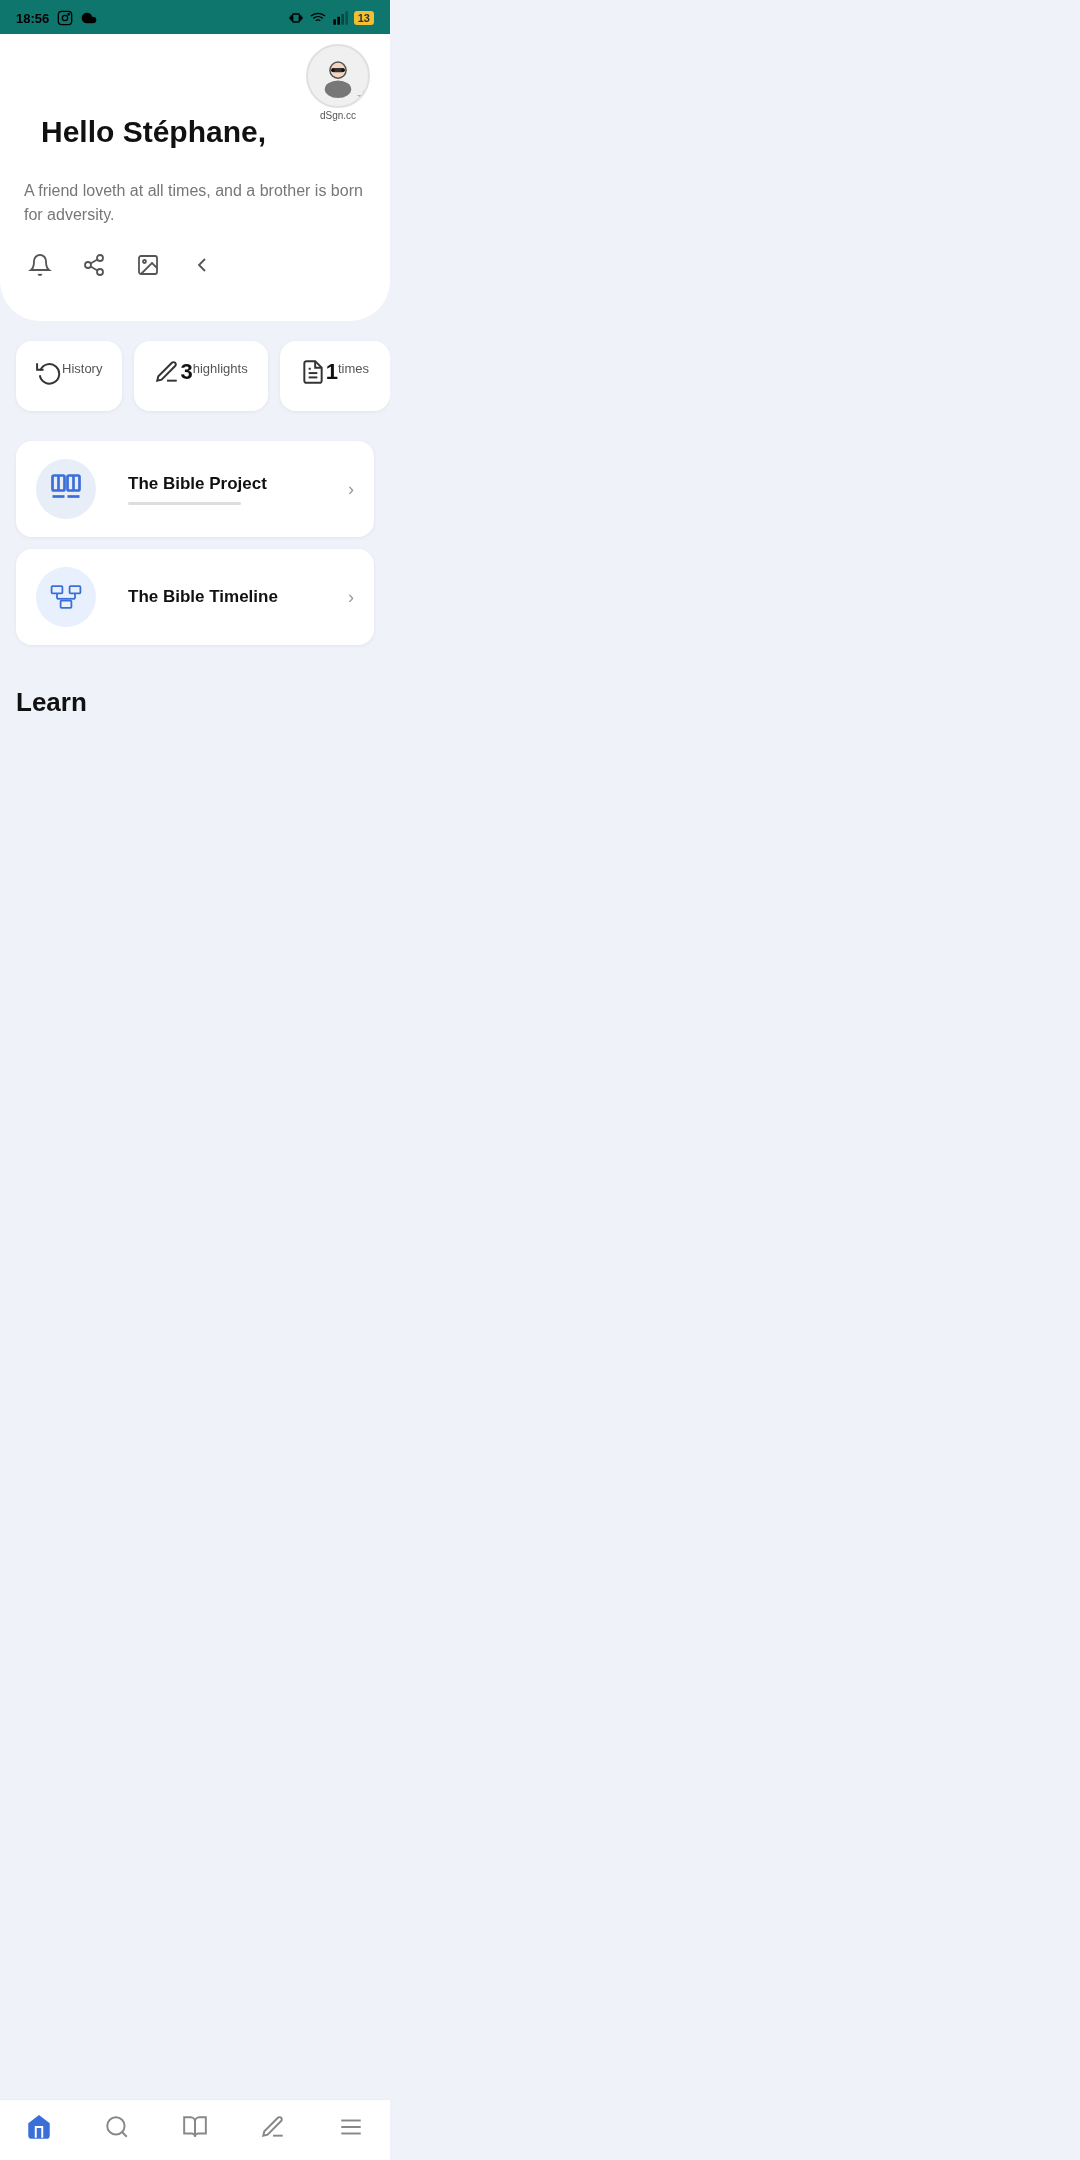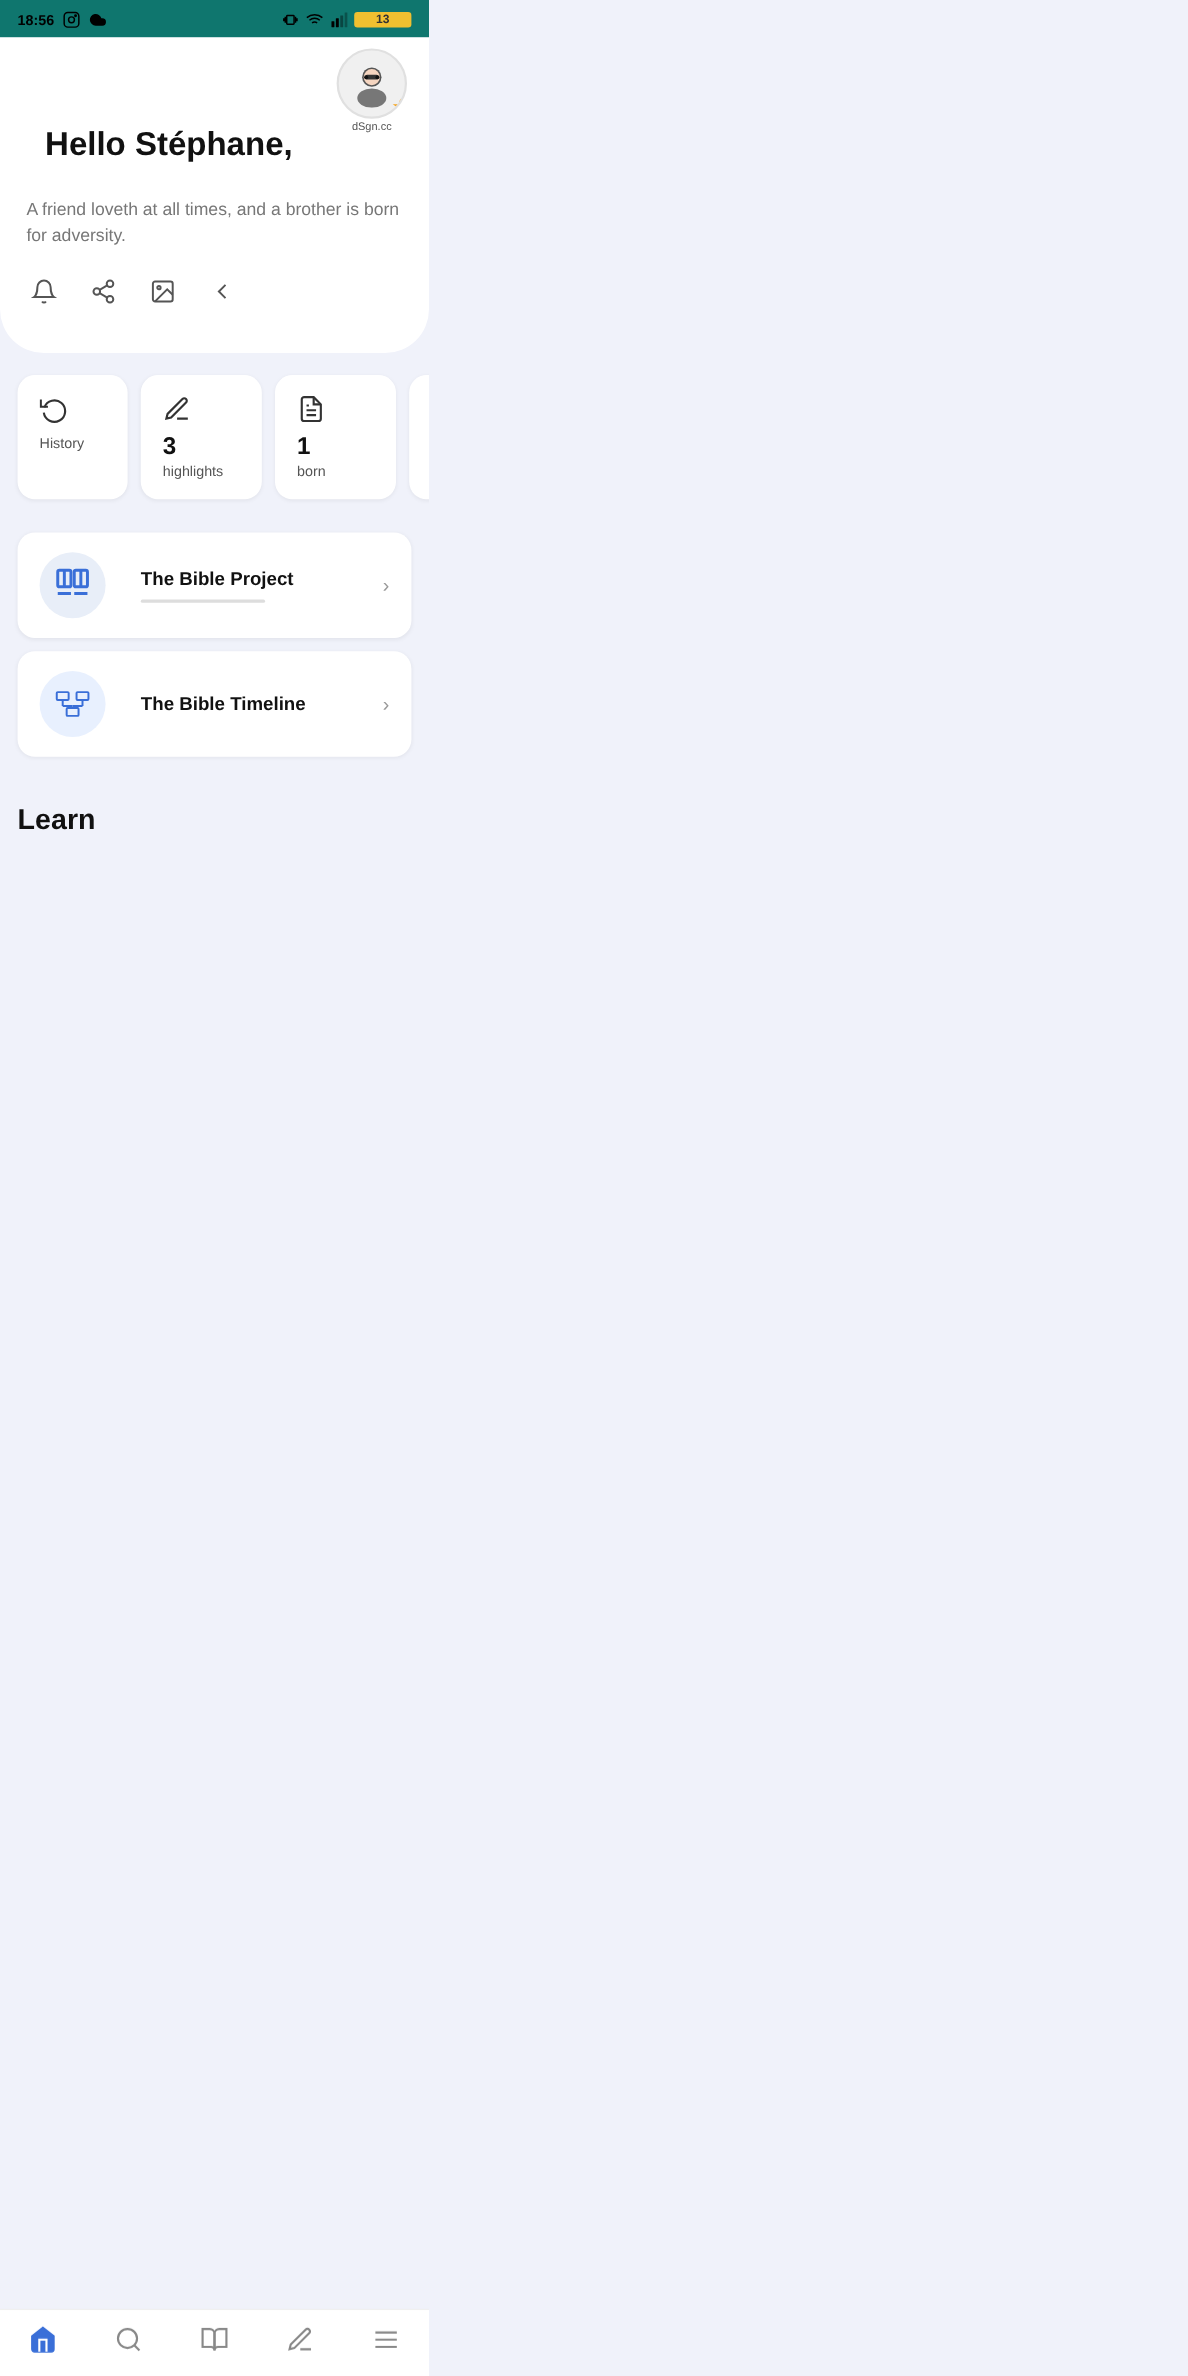--- a/index.html
+++ b/index.html
@@ -30,21 +30,21 @@
       gap: 8px;
     }
     .status-right {
       display: flex;
       align-items: center;
       gap: 6px;
     }
     .battery-badge {
       background: #f0c030;
       border-radius: 3px;
-      padding: 1px 20px;
+      padding: 1px 4px;
       font-size: 11px;
       font-weight: 700;
       color: #333;
     }
 
     
     .hero {
       background: white;
       border-radius: 0 0 40px 40px;
       padding: 20px 24px 40px;
@@ -140,21 +140,20 @@
       padding: 20px 16px 10px;
       scrollbar-width: none;
     }
     .stats-row::-webkit-scrollbar { display: none; }
 
     .stat-card {
       background: white;
       border-radius: 16px;
       padding: 18px 20px;
       display: flex;
-      flex-direction: column;
       align-items: flex-start;
       min-width: 110px;
       flex-shrink: 0;
       box-shadow: 0 1px 4px rgba(0,0,0,0.06);
       cursor: pointer;
     }
 
     .stat-card svg {
       width: 26px;
       height: 26px;
@@ -393,21 +392,21 @@
 
   <div class="stat-card">
     <svg viewBox="0 0 24 24">
       <path d="M14 2H6a2 2 0 0 0-2 2v16a2 2 0 0 0 2 2h12a2 2 0 0 0 2-2V8z"></path>
       <polyline points="14 2 14 8 20 8"></polyline>
       <line x1="16" y1="13" x2="8" y2="13"></line>
       <line x1="16" y1="17" x2="8" y2="17"></line>
       <polyline points="10 9 9 9 8 9"></polyline>
     </svg>
     <span class="stat-number">1</span>
-    <span class="stat-label">born</span>
+    <span class="stat-label">times</span>
   </div>
 
   <div class="stat-card">
     
     
     
   </div>
 
 </div>
 

